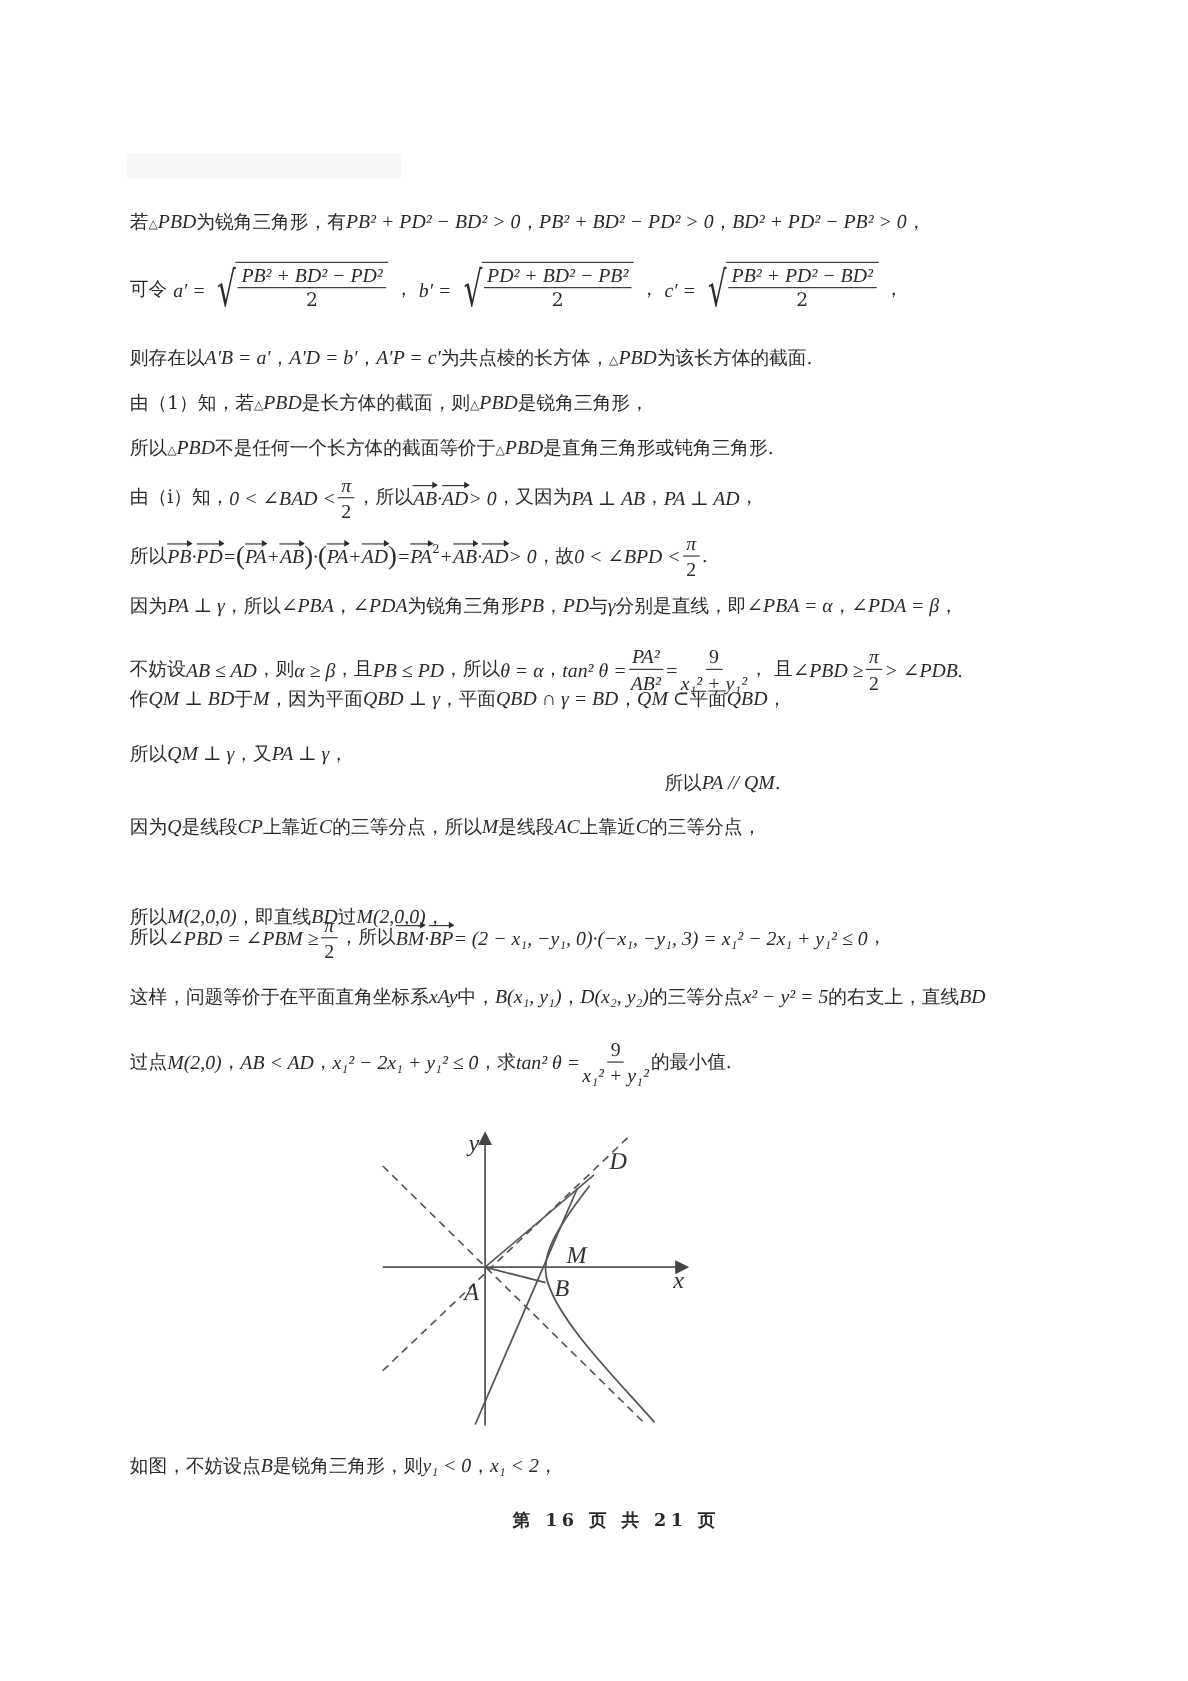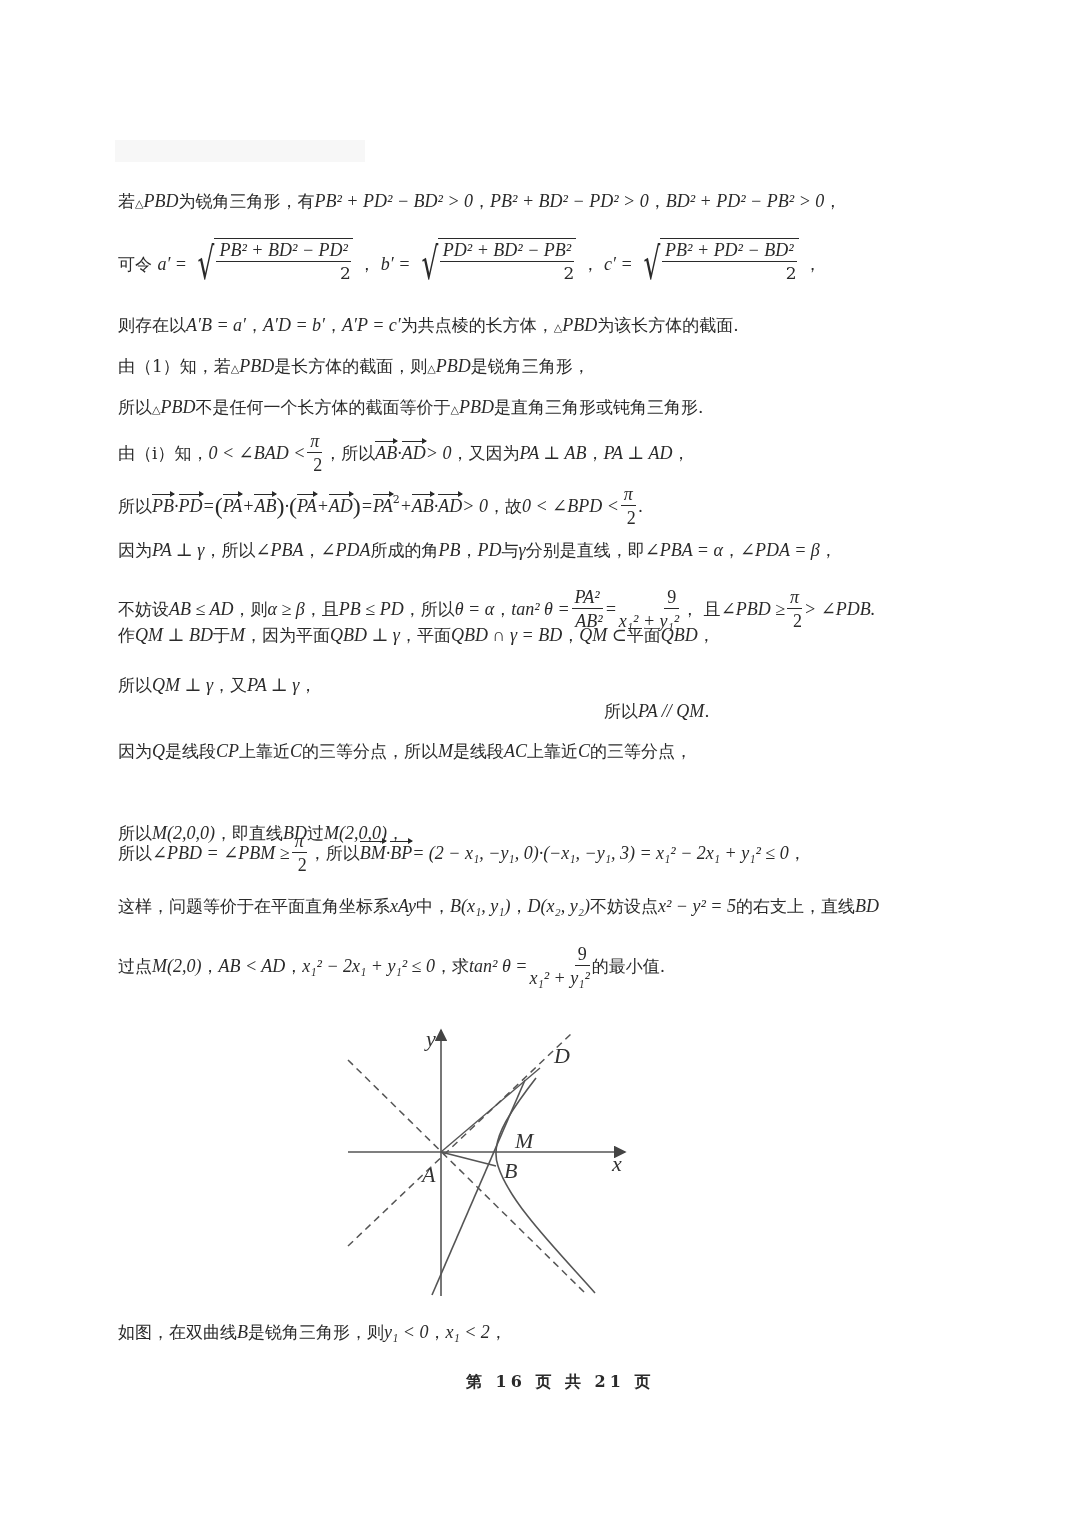--- a/index.html
+++ b/index.html
@@ -2,21 +2,21 @@
 <html><head>
 <meta charset="utf-8">
 <style>
   html,body{margin:0;padding:0;background:#fff;}
   body{width:1080px;height:1528px;position:relative;overflow:hidden;
        font-family:"DejaVu Serif","Liberation Serif",serif;color:#2a2a2a;}
   .line{position:absolute;left:118px;font-size:17px;white-space:nowrap;line-height:1;}
   .m{font-family:"Liberation Serif","DejaVu Serif",serif;font-style:italic;font-size:18px;}
   .up{font-style:normal;}
   sup{font-size:11px;vertical-align:8px;}
-  .frac{display:inline-flex;flex-direction:column;align-items:flex-end;vertical-align:middle;margin:0 2px;}
+  .frac{display:inline-flex;flex-direction:column;align-items:center;vertical-align:middle;margin:0 2px;}
   .frac .n{padding:0 3px 2px;border-bottom:1px solid #2a2a2a;}
   .frac .d{padding-top:3px;}
   .sqrt{display:inline-flex;align-items:stretch;vertical-align:middle;}
   .sqrt .rad{font-size:44px;line-height:52px;font-style:normal;transform:scaleX(0.6);margin-right:-6px;}
   .sqrt .body{border-top:1px solid #2a2a2a;padding-top:2px;}
   .vec{position:relative;display:inline-block;}
   .vec::before{content:"";position:absolute;left:0;right:0;top:-3px;border-top:1px solid #2a2a2a;}
   .vec::after{content:"";position:absolute;right:-1px;top:-6px;border-left:5px solid #2a2a2a;border-top:3px solid transparent;border-bottom:3px solid transparent;}
   .tri{font-size:11px;font-style:normal;}
   .footer{position:absolute;left:466px;top:1372px;font-size:16px;font-weight:bold;letter-spacing:4px;text-align:right;}
@@ -83,21 +83,21 @@
 </div>
 
 <div class="line" style="top:485px">
   <span style="vertical-align:middle">所以</span><span class="m vec" style="vertical-align:middle">PB</span><span class="m" style="vertical-align:middle">·</span><span class="m vec" style="vertical-align:middle">PD</span><span class="m" style="vertical-align:middle">=</span><span class="m up" style="vertical-align:middle;font-size:24px">(</span><span class="m vec" style="vertical-align:middle">PA</span><span class="m" style="vertical-align:middle">+</span><span class="m vec" style="vertical-align:middle">AB</span><span class="m up" style="vertical-align:middle;font-size:24px">)</span><span class="m" style="vertical-align:middle">·</span><span class="m up" style="vertical-align:middle;font-size:24px">(</span><span class="m vec" style="vertical-align:middle">PA</span><span class="m" style="vertical-align:middle">+</span><span class="m vec" style="vertical-align:middle">AD</span><span class="m up" style="vertical-align:middle;font-size:24px">)</span><span class="m" style="vertical-align:middle">=</span><span class="m vec" style="vertical-align:middle">PA</span><sup>2</sup><span class="m" style="vertical-align:middle">+</span><span class="m vec" style="vertical-align:middle">AB</span><span class="m" style="vertical-align:middle">·</span><span class="m vec" style="vertical-align:middle">AD</span><span class="m" style="vertical-align:middle">&gt; 0</span><span style="vertical-align:middle">，故</span><span class="m" style="vertical-align:middle">0 &lt; ∠BPD &lt;</span><span class="frac m">
       <span class="n">π</span>
       <span class="d up">2</span>
     </span><span style="vertical-align:middle">.</span>
 </div>
 
 <div class="line" style="top:541px">
-  <span>因为</span><span class="m">PA ⊥ γ</span><span>，所以</span><span class="m">∠PBA</span><span>，</span><span class="m">∠PDA</span><span>所成的角</span><span class="m">PB</span><span>，</span><span class="m">PD</span><span>与</span><span class="m">γ</span><span>分别是直线，即</span><span class="m">∠PBA = α</span><span>，</span><span class="m">∠PDA = β</span><span>，</span>
+  <span>因为</span><span class="m">PA ⊥ γ</span><span>，所以</span><span class="m">∠PBA</span><span>，</span><span class="m">∠PDA</span><span>为锐角三角形</span><span class="m">PB</span><span>，</span><span class="m">PD</span><span>与</span><span class="m">γ</span><span>分别是直线，即</span><span class="m">∠PBA = α</span><span>，</span><span class="m">∠PDA = β</span><span>，</span>
 </div>
 
 <div class="line" style="top:588px">
   <span style="vertical-align:middle">不妨设</span><span class="m" style="vertical-align:middle">AB ≤ AD</span><span style="vertical-align:middle">，则</span><span class="m" style="vertical-align:middle">α ≥ β</span><span style="vertical-align:middle">，且</span><span class="m" style="vertical-align:middle">PB ≤ PD</span><span style="vertical-align:middle">，所以</span><span class="m" style="vertical-align:middle">θ = α</span><span style="vertical-align:middle">，</span><span class="m" style="vertical-align:middle">tan² θ =</span><span class="frac m">
       <span class="n">PA²</span>
       <span class="d">AB²</span>
     </span><span class="m" style="vertical-align:middle">=</span><span class="frac m">
       <span class="n up">9</span>
       <span class="d">x₁² + y₁²</span>
     </span><span style="vertical-align:middle">，  且</span><span class="m" style="vertical-align:middle">∠PBD ≥</span><span class="frac m">
@@ -126,21 +126,21 @@
 </div>
 
 <div class="line" style="top:832px">
   <span style="vertical-align:middle">所以</span><span class="m" style="vertical-align:middle">∠PBD = ∠PBM ≥</span><span class="frac m">
       <span class="n">π</span>
       <span class="d up">2</span>
     </span><span style="vertical-align:middle">，所以</span><span class="m vec" style="vertical-align:middle">BM</span><span class="m" style="vertical-align:middle">·</span><span class="m vec" style="vertical-align:middle">BP</span><span class="m" style="vertical-align:middle">= (2 − x₁, −y₁, 0)·(−x₁, −y₁, 3) = x₁² − 2x₁ + y₁² ≤ 0</span><span style="vertical-align:middle">，</span>
 </div>
 
 <div class="line" style="top:897px">
-  <span>这样，问题等价于在平面直角坐标系</span><span class="m">xAy</span><span>中，</span><span class="m">B(x₁, y₁)</span><span>，</span><span class="m">D(x₂, y₂)</span><span>不妨设点</span><span class="m">x² − y² = 5</span><span>的右支上，直线</span><span class="m">BD</span>
+  <span>这样，问题等价于在平面直角坐标系</span><span class="m">xAy</span><span>中，</span><span class="m">B(x₁, y₁)</span><span>，</span><span class="m">D(x₂, y₂)</span><span>的三等分点</span><span class="m">x² − y² = 5</span><span>的右支上，直线</span><span class="m">BD</span>
 </div>
 
 <div class="line" style="top:945px">
   <span style="vertical-align:middle">过点</span><span class="m" style="vertical-align:middle">M(2,0)</span><span style="vertical-align:middle">，</span><span class="m" style="vertical-align:middle">AB &lt; AD</span><span style="vertical-align:middle">，</span><span class="m" style="vertical-align:middle">x₁² − 2x₁ + y₁² ≤ 0</span><span style="vertical-align:middle">，求</span><span class="m" style="vertical-align:middle">tan² θ =</span><span class="frac m">
       <span class="n up">9</span>
       <span class="d">x₁² + y₁²</span>
     </span><span style="vertical-align:middle">的最小值.</span>
 </div>
 
 <div class="figure">
@@ -169,16 +169,16 @@
     <text x="82" y="164" font-family="Liberation Serif, serif" font-style="italic" font-size="22" fill="#333">A</text>
     <text x="214" y="45" font-family="Liberation Serif, serif" font-style="italic" font-size="22" fill="#333">D</text>
     <text x="272" y="153" font-family="Liberation Serif, serif" font-style="italic" font-size="22" fill="#333">x</text>
     <text x="86" y="28" font-family="Liberation Serif, serif" font-style="italic" font-size="22" fill="#333">y</text>
   </svg>
   
   
 </div>
 
 <div class="line" style="top:1323px">
-  <span>如图，在双曲线</span><span class="m">B</span><span>是锐角三角形，则</span><span class="m">y₁ &lt; 0</span><span>，</span><span class="m">x₁ &lt; 2</span><span>，</span>
+  <span>如图，不妨设点</span><span class="m">B</span><span>是锐角三角形，则</span><span class="m">y₁ &lt; 0</span><span>，</span><span class="m">x₁ &lt; 2</span><span>，</span>
 </div>
 
 <div class="footer">第 16 页 共 21 页</div>
 
 </body></html>

